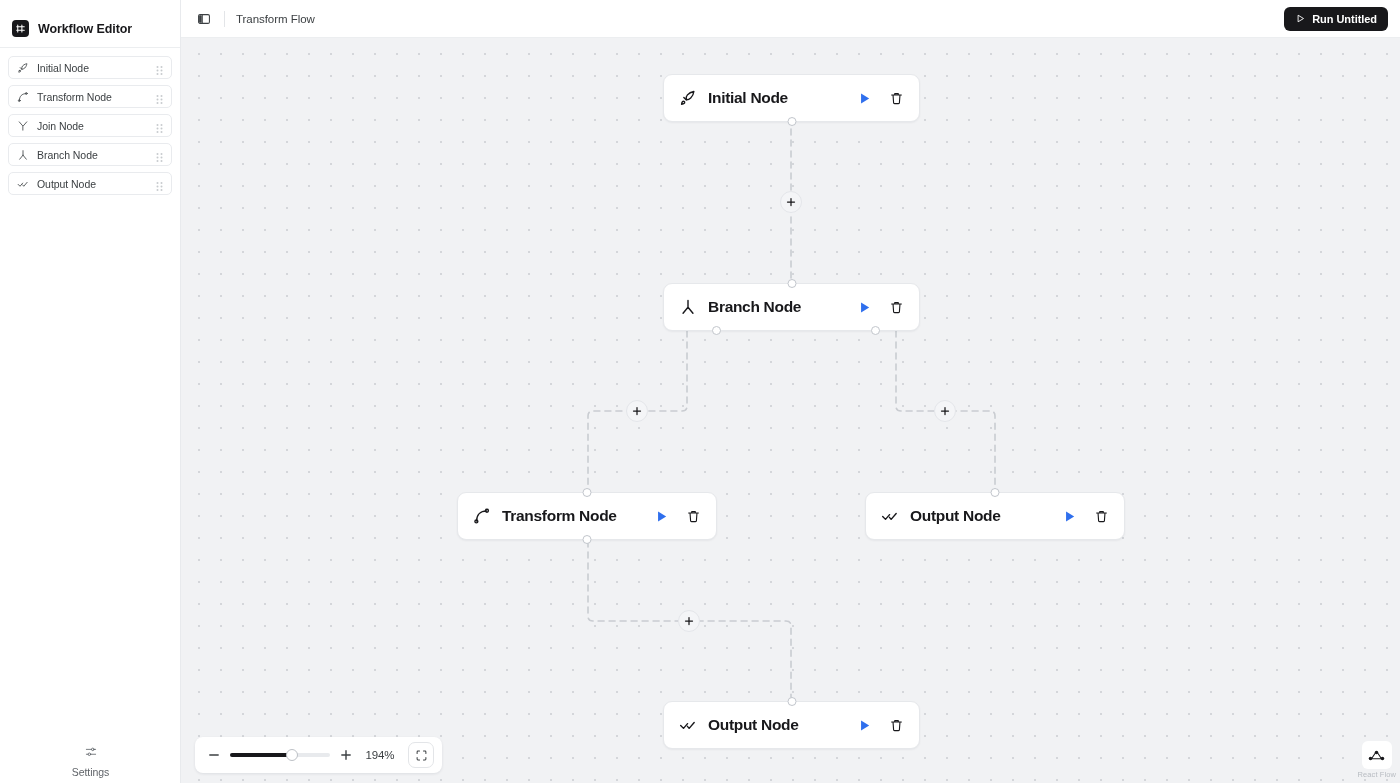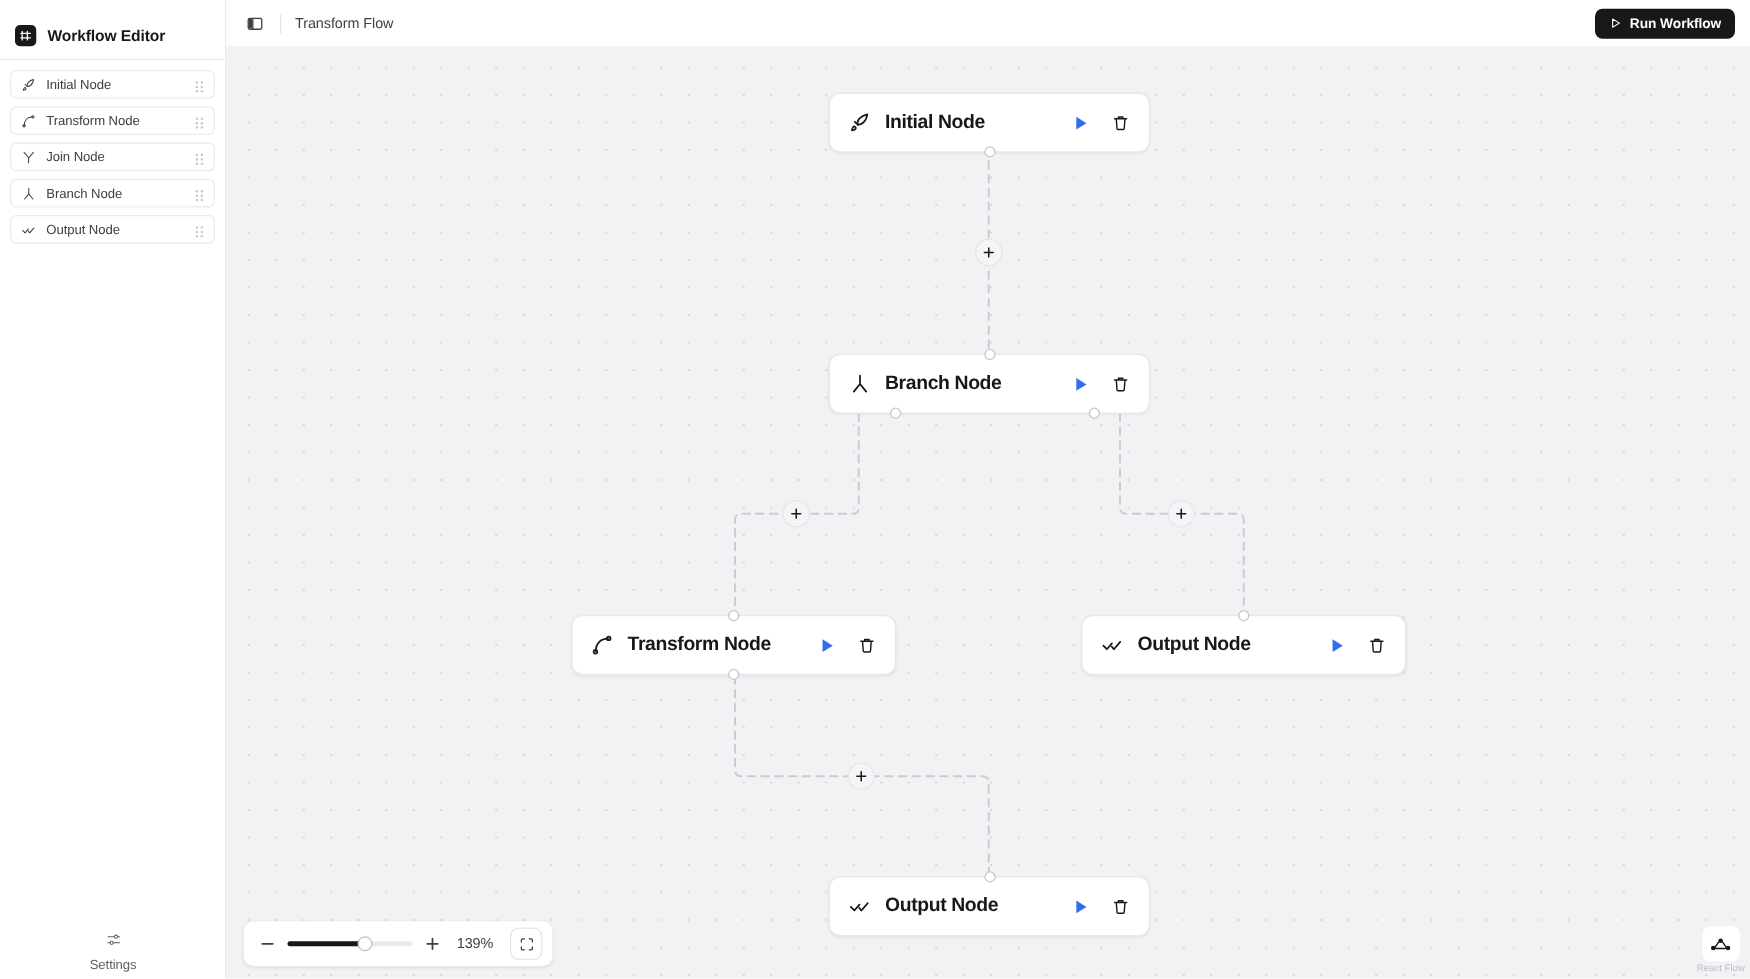--- a/index.html
+++ b/index.html
@@ -262,21 +262,21 @@
       </span>
       <span class="tb-div"></span>
       <span class="flow-name">Transform Flow</span>
       <span class="spacer"></span>
       <div class="run-btn">
         <span style="display:flex;">
           <svg width="11" height="11" viewBox="0 0 16 16" fill="none" stroke="#ffffff" stroke-width="1.3" stroke-linejoin="round">
             <path d="M4.5 3.2 12.4 8l-7.9 4.8z"></path>
           </svg>
         </span>
-        <span>Run Workflow</span>
+        <span>Run Untitled</span>
       </div>
     </div>
 
     <div class="canvas">
 
       <svg id="edges" viewBox="0 0 1219 745" preserveAspectRatio="none">
         <g fill="none" stroke="#c9ccd1" stroke-width="1.6" stroke-dasharray="6 5" stroke-linecap="round">
 
           <path d="M610 47 V245"></path>
 
@@ -442,21 +442,21 @@
         <div class="slider">
           <span class="track"></span>
           <span class="track-fill" style="width:62%;"></span>
           <span class="knob" style="left:calc(62% - 6px);"></span>
         </div>
         <span class="zbtn">
           <svg width="12" height="12" viewBox="0 0 12 12" stroke="#3c4043" stroke-width="1.4" stroke-linecap="round">
               <path d="M6 1.8v8.4M1.8 6h8.4"></path>
             </svg>
         </span>
-        <span class="zoom-pct">139%</span>
+        <span class="zoom-pct">194%</span>
         <span class="fit-btn">
           <span style="display:flex;">
             <svg width="13" height="13" viewBox="0 0 16 16" fill="none" stroke="#3c4043" stroke-width="1.25" stroke-linecap="round">
               <path d="M2.6 5.6V3.6c0-.55.45-1 1-1h2M10.4 2.6h2c.55 0 1 .45 1 1v2M13.4 10.4v2c0 .55-.45 1-1 1h-2M5.6 13.4h-2c-.55 0-1-.45-1-1v-2"></path>
             </svg>
           </span>
         </span>
       </div>
 
       <div class="attrib">

